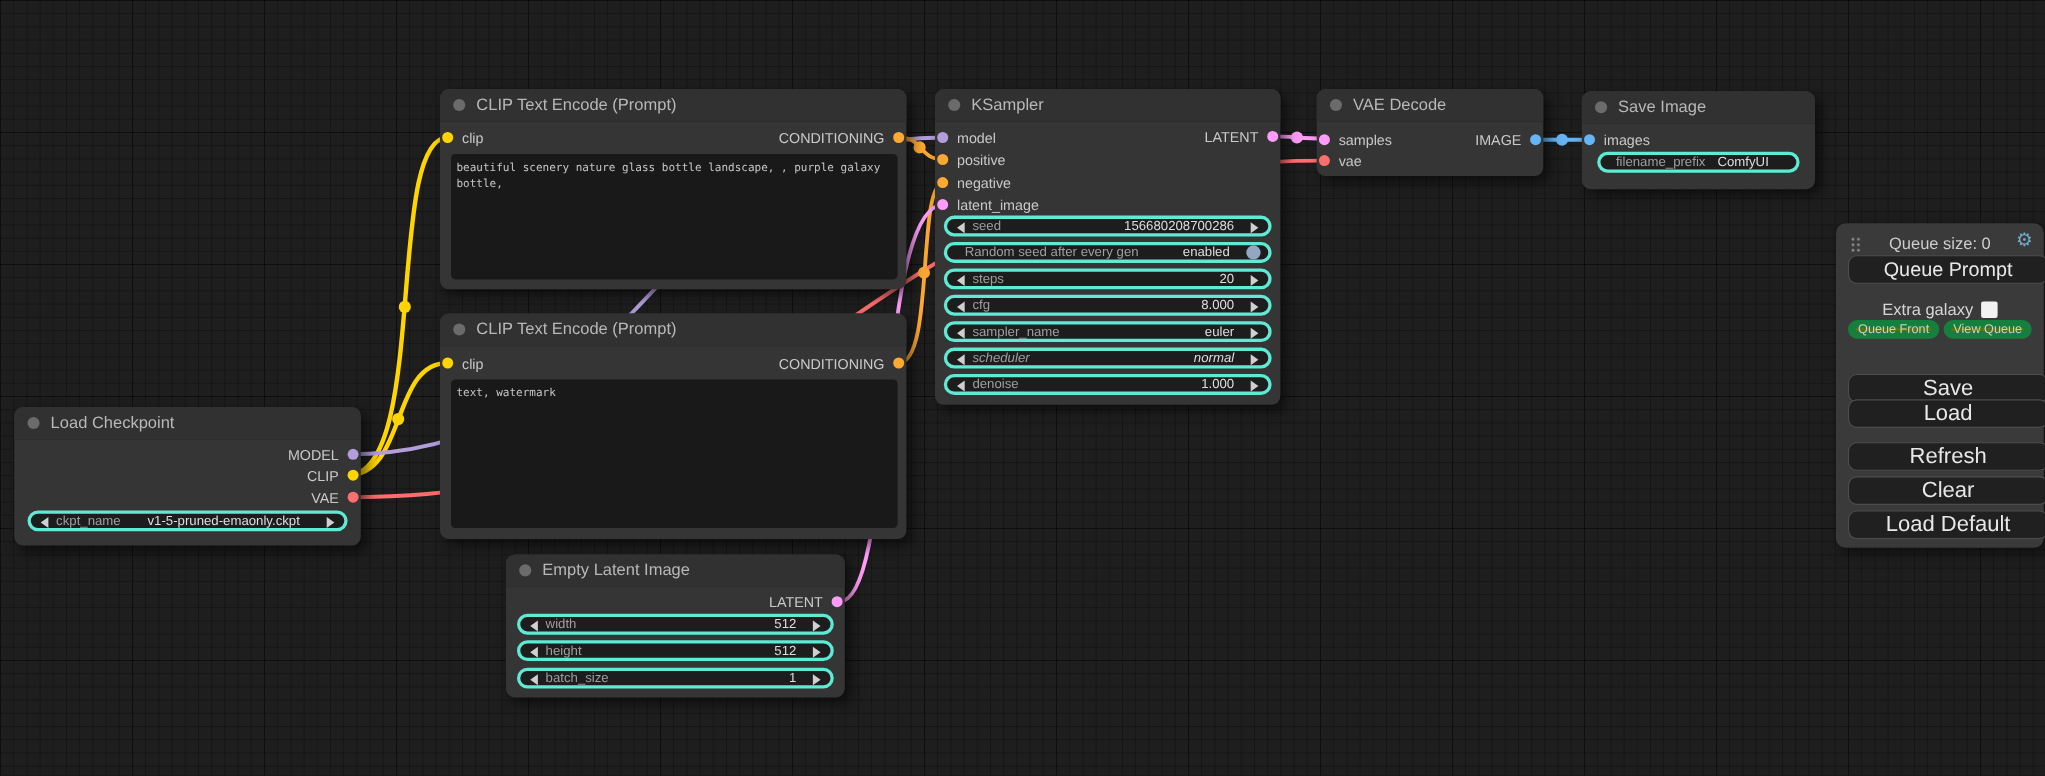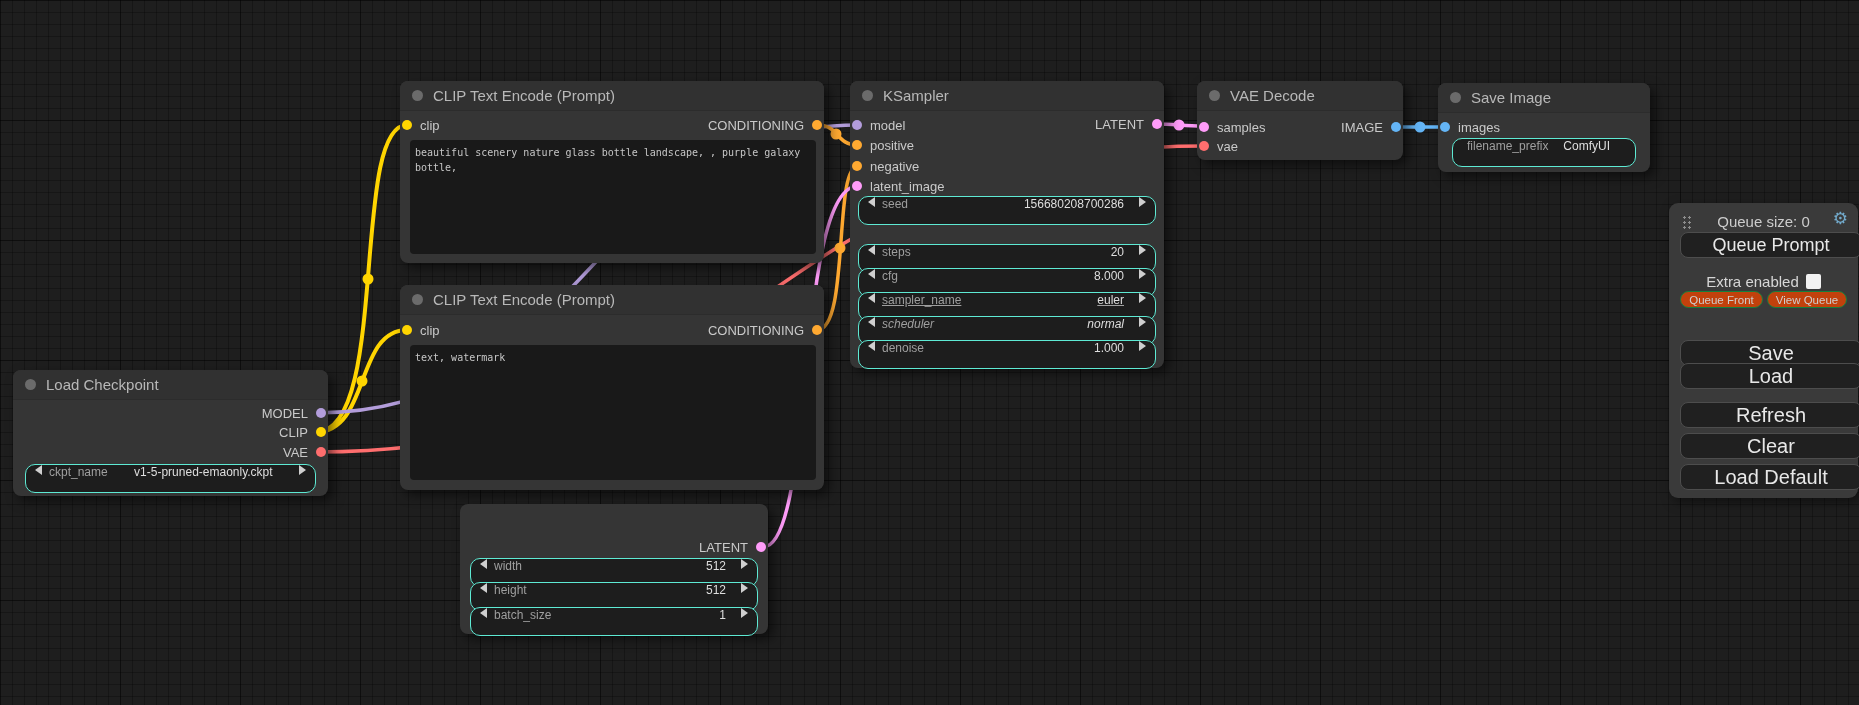--- a/index.html
+++ b/index.html
@@ -20,22 +20,22 @@
     border-bottom:1px solid #2c2c2c;box-sizing:border-box;}
   .cdot{width:11px;height:11px;border-radius:50%;background:#6b6b6b;flex:0 0 auto;}
   .slot{position:absolute;display:flex;align-items:center;gap:8px;height:16px;
     font-size:13px;color:#c9c9c9;white-space:nowrap;}
   .slot.in{left:2px;}
   .slot.out{right:2px;flex-direction:row-reverse;}
   .dot{width:10px;height:10px;border-radius:50%;flex:0 0 auto;}
   .prompt-text{position:absolute;background:#191919;border-radius:4px;color:#c6c6c6;
     font-family:"DejaVu Sans Mono",monospace;font-size:10px;line-height:15px;
     padding:5px 5px;box-sizing:border-box;white-space:pre-wrap;overflow:hidden;}
-  .widget{position:absolute;height:29px;background:#1d1d1d;border:1px solid #5eead4;
-    border-radius:10px;display:flex;align-items:flex-start;gap:7px;font-size:12px;
+  .widget{position:absolute;height:19px;background:#1d1d1d;border:3px solid #5eead4;
+    border-radius:10px;display:flex;align-items:flex-end;gap:7px;font-size:12px;
     color:#9f9f9f;padding:0 9px;box-sizing:border-box;white-space:nowrap;}
   .wlabel{color:#9f9f9f;}
   .wvalue{color:#dedede;flex:1;text-align:right;padding-right:8px;}
   .wvalue.center{text-align:center;padding-right:0;}
   .arrL{width:0;height:0;border-top:5px solid transparent;border-bottom:5px solid transparent;
     border-right:7px solid #cfcfcf;flex:0 0 auto;}
   .arrR{width:0;height:0;border-top:5px solid transparent;border-bottom:5px solid transparent;
     border-left:7px solid #cfcfcf;flex:0 0 auto;}
   .toggle{width:13px;height:13px;border-radius:50%;background:#92a8c0;flex:0 0 auto;margin-right:-2px;}
   .qpanel{position:absolute;left:1669px;top:203px;width:189px;height:295px;background:#3a3a3a;
@@ -46,21 +46,21 @@
     background-image:radial-gradient(#8d8d8d 1.2px,transparent 1.4px);background-size:5px 5px;}
   .gear{position:absolute;right:10px;top:6px;font-size:17px;color:#72aacb;line-height:20px;}
   .qbtn{position:absolute;left:11px;width:182px;background:#202020;border:1px solid #4d4d4d;
     border-radius:8px;color:#e8e8e8;display:flex;align-items:center;justify-content:center;
     box-sizing:border-box;}
   .qbig{height:26px;font-size:20px;}
   .qprompt{top:29px;height:26px;font-size:18px;}
   .extra-row{position:absolute;left:0;top:70px;width:100%;height:17px;display:flex;
     align-items:center;justify-content:center;gap:7px;font-size:15px;color:#d6d6d6;}
   .checkbox{width:15px;height:15px;background:#f2f2f2;border-radius:2px;}
-  .qpill{position:absolute;background:#c2410c;border:1px solid #15803d;border-radius:10px;
+  .qpill{position:absolute;background:#4d7c0f;border:7px solid #15803d;border-radius:10px;
     color:#cfcfcf;font-size:11.5px;display:flex;align-items:center;justify-content:center;
     box-sizing:border-box;}
 </style>
 </head>
 <body>
 
 <div class="canvas">
 
   <svg class="wires" width="1859" height="705">
 
@@ -171,53 +171,62 @@
     <div class="slot out" style="top:35px;">
       <span class="dot" style="background:#FF9CF9;"></span>
       <span>LATENT</span>
     </div>
     <div class="widget" style="left:8px;top:115px;width:298px;">
       <span class="arrL"></span>
       <span class="wlabel">seed</span>
       <span class="wvalue">156680208700286</span>
       <span class="arrR"></span>
     </div>
+    <div class="widget" style="left:8px;top:139px;width:298px;padding-left:16px;">
+      <span class="wlabel">Random seed after every gen</span>
+      <span class="wvalue">enabled</span>
+      <span class="toggle"></span>
+    </div>
     <div class="widget" style="left:8px;top:163px;width:298px;">
       <span class="arrL"></span>
       <span class="wlabel">steps</span>
       <span class="wvalue">20</span>
       <span class="arrR"></span>
     </div>
     <div class="widget" style="left:8px;top:187px;width:298px;">
       <span class="arrL"></span>
       <span class="wlabel">cfg</span>
       <span class="wvalue">8.000</span>
       <span class="arrR"></span>
     </div>
-    <div class="widget" style="left:8px;top:211px;width:298px;text-decoration:underline;">
+    <div class="widget" style="left:8px;top:211px;width:298px;">
       <span class="arrL"></span>
       <span class="wlabel">sampler_name</span>
       <span class="wvalue">euler</span>
       <span class="arrR"></span>
     </div>
     <div class="widget" style="left:8px;top:235px;width:298px;font-style:italic;">
       <span class="arrL"></span>
       <span class="wlabel">scheduler</span>
       <span class="wvalue">normal</span>
       <span class="arrR"></span>
     </div>
     <div class="widget" style="left:8px;top:259px;width:298px;">
       <span class="arrL"></span>
       <span class="wlabel">denoise</span>
       <span class="wvalue">1.000</span>
       <span class="arrR"></span>
     </div>
   </div>
 
   <div class="node" style="left:460px;top:504px;width:308px;height:130px;">
+    <div class="ntitle">
+      <span class="cdot"></span>
+      <span>Empty Latent Image</span>
+    </div>
     <div class="slot out" style="top:35px;">
       <span class="dot" style="background:#FF9CF9;"></span>
       <span>LATENT</span>
     </div>
     <div class="widget" style="left:10px;top:54px;width:288px;">
       <span class="arrL"></span>
       <span class="wlabel">width</span>
       <span class="wvalue">512</span>
       <span class="arrR"></span>
     </div>
@@ -268,21 +277,21 @@
       <span class="wvalue" style="padding-right:16px;">ComfyUI</span>
     </div>
   </div>
 
   <div class="qpanel">
     <span class="drag-handle"></span>
     <div class="qheader">Queue size: 0</div>
     <span class="gear">⚙</span>
     <div class="qbtn qprompt">Queue Prompt</div>
     <div class="extra-row">
-      <span>Extra enabled</span>
+      <span>Extra galaxy</span>
       <span class="checkbox"></span>
     </div>
     <div class="qpill" style="left:11px;top:88px;width:83px;height:17px;">Queue Front</div>
     <div class="qpill" style="left:98px;top:88px;width:80px;height:17px;">View Queue</div>
     <div class="qpill" style="left:53px;top:109px;width:84px;height:16px;margin-top:28px;">View History</div>
     <div class="qbtn qbig" style="top:137px;">Save</div>
     <div class="qbtn qbig" style="top:160px;">Load</div>
     <div class="qbtn qbig" style="top:199px;">Refresh</div>
     <div class="qbtn qbig" style="top:230px;">Clear</div>
     <div class="qbtn qbig" style="top:261px;">Load Default</div>

